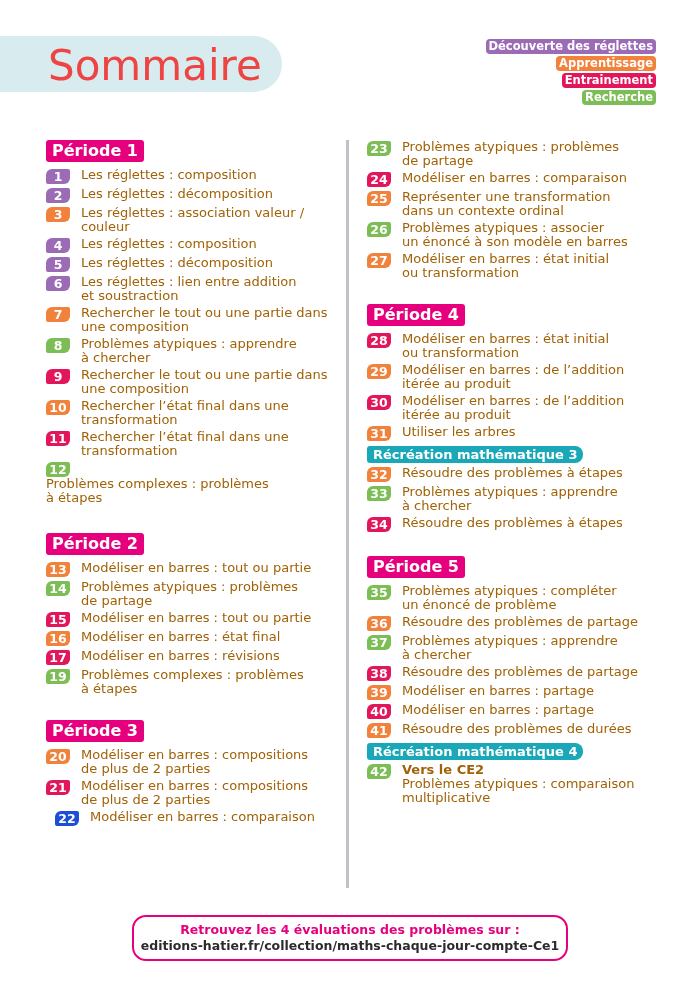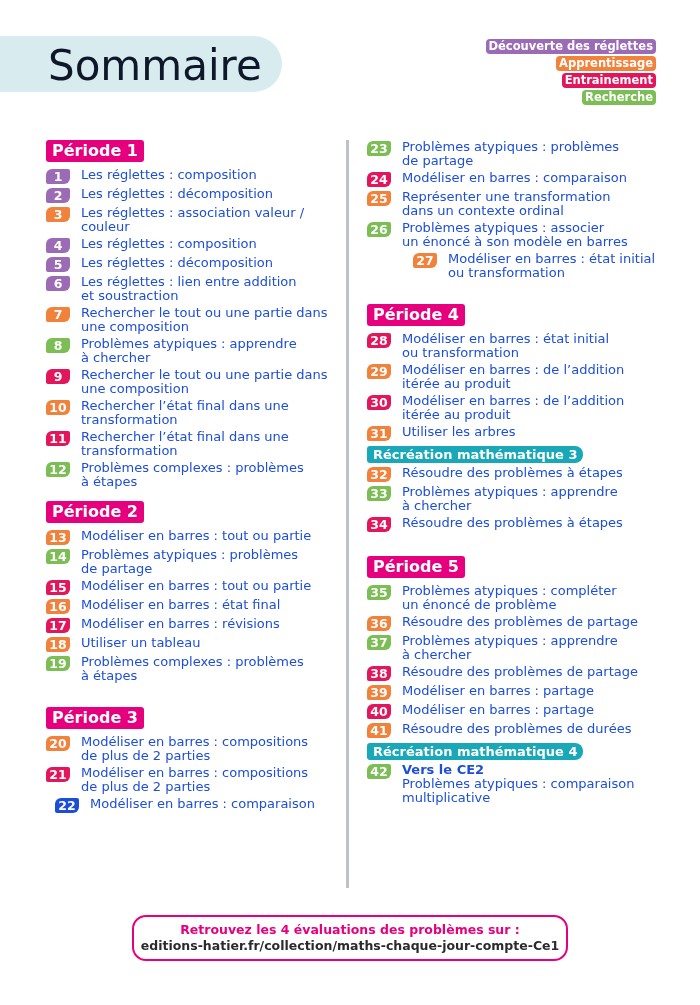--- a/index.html
+++ b/index.html
@@ -11,21 +11,21 @@
     position: absolute; left: 0; top: 36px; width: 282px; height: 56px;
     background: #d8ecef; border-radius: 0 28px 28px 0;
   }
   .title-bump {
     position: absolute; left: 212px; top: 40px; width: 24px; height: 24px; border-radius: 50%;
     background: #d8ecef;
   }
   .page-title {
     position: absolute; left: 48px; top: 38px; margin: 0;
     font-family: "DejaVu Sans", sans-serif; font-weight: normal; font-size: 42px; letter-spacing: 0px;
-    color: #0f172a; line-height: 56px;
+    color: #ef4444; line-height: 56px;
   }
   .legend {
     position: absolute; right: 44px; top: 39px; display: flex; flex-direction: column; align-items: flex-end; gap: 2px;
   }
   .legend-item {
     font-family: "DejaVu Sans", sans-serif; font-weight: bold; font-size: 11.5px; color: #fff;
     padding: 0 3px; line-height: 15px; border-radius: 4px;
   }
   .col {
     position: absolute; top: 140px;
@@ -41,21 +41,21 @@
   }
   .recre {
     display: inline-block; background: #1aa8b8; color: #fff; font-weight: bold; font-size: 13px;
     padding: 0 6px; line-height: 17px; border-radius: 3px 8px 8px 3px; margin: 1px 0 3px 0;
   }
   .entry { display: flex; align-items: flex-start; margin-bottom: 3px; }
   .badge {
     flex: 0 0 auto; width: 24px; height: 15px; color: #fff; font-weight: bold; font-size: 12.5px;
     text-align: center; line-height: 15px; border-radius: 6px 2px 6px 2px; margin-top: 1px; margin-right: 11px;
   }
-  .entry-text { font-size: 13px; line-height: 14px; color: #1d4ed8; white-space: pre-line; }
+  .entry-text { font-size: 13px; line-height: 14px; color: #a16207; white-space: pre-line; }
   .entry-bold { font-weight: bold; display: block; }
   .footer {
     position: absolute; left: 132px; top: 915px; width: 432px; height: 42px;
     border: 2px solid #e6007e; border-radius: 14px; text-align: center;
   }
   .footer-line1 { color: #e6007e; font-weight: bold; font-size: 12.5px; line-height: 16px; margin-top: 5px; }
   .footer-line2 { color: #2b2b2b; font-weight: bold; font-size: 12.5px; line-height: 16px; }
 </style>
 </head>
 <body>
@@ -117,21 +117,21 @@
     <div class="entry">
       <span class="badge" style="background: rgb(240, 130, 60);">10</span>
       <span class="entry-text"><span>Rechercher l’état final dans une
 transformation</span></span>
     </div>
     <div class="entry">
       <span class="badge" style="background: rgb(226, 22, 90);">11</span>
       <span class="entry-text"><span>Rechercher l’état final dans une
 transformation</span></span>
     </div>
-    <div class="entry" style="margin-bottom: 12px;">
+    <div class="entry" style="margin-bottom: 28px; flex-direction: column;">
       <span class="badge" style="background: rgb(125, 189, 85);">12</span>
       <span class="entry-text"><span>Problèmes complexes : problèmes
 à étapes</span></span>
     </div>
     <div><span class="period">Période 2</span></div>
     <div class="entry">
       <span class="badge" style="background: rgb(240, 130, 60);">13</span>
       <span class="entry-text"><span>Modéliser en barres : tout ou partie</span></span>
     </div>
     <div class="entry">
@@ -143,24 +143,20 @@
       <span class="badge" style="background: rgb(226, 22, 90);">15</span>
       <span class="entry-text"><span>Modéliser en barres : tout ou partie</span></span>
     </div>
     <div class="entry">
       <span class="badge" style="background: rgb(240, 130, 60);">16</span>
       <span class="entry-text"><span>Modéliser en barres : état final</span></span>
     </div>
     <div class="entry">
       <span class="badge" style="background: rgb(226, 22, 90);">17</span>
       <span class="entry-text"><span>Modéliser en barres : révisions</span></span>
-    </div>
-    <div class="entry">
-      <span class="badge" style="background: rgb(240, 130, 60);">18</span>
-      <span class="entry-text"><span>Utiliser un tableau</span></span>
     </div>
     <div class="entry" style="margin-bottom: 24px;">
       <span class="badge" style="background: rgb(125, 189, 85);">19</span>
       <span class="entry-text"><span>Problèmes complexes : problèmes
 à étapes</span></span>
     </div>
     <div><span class="period">Période 3</span></div>
     <div class="entry">
       <span class="badge" style="background: rgb(240, 130, 60);">20</span>
       <span class="entry-text"><span>Modéliser en barres : compositions
@@ -190,21 +186,21 @@
     <div class="entry">
       <span class="badge" style="background: rgb(240, 130, 60);">25</span>
       <span class="entry-text"><span>Représenter une transformation
 dans un contexte ordinal</span></span>
     </div>
     <div class="entry">
       <span class="badge" style="background: rgb(125, 189, 85);">26</span>
       <span class="entry-text"><span>Problèmes atypiques : associer
 un énoncé à son modèle en barres</span></span>
     </div>
-    <div class="entry" style="margin-bottom: 24px; margin-left: 46px;">
+    <div class="entry" style="margin-bottom: 24px;">
       <span class="badge" style="background: rgb(240, 130, 60);">27</span>
       <span class="entry-text"><span>Modéliser en barres : état initial
 ou transformation</span></span>
     </div>
     <div><span class="period">Période 4</span></div>
     <div class="entry">
       <span class="badge" style="background: rgb(226, 22, 90);">28</span>
       <span class="entry-text"><span>Modéliser en barres : état initial
 ou transformation</span></span>
     </div>

